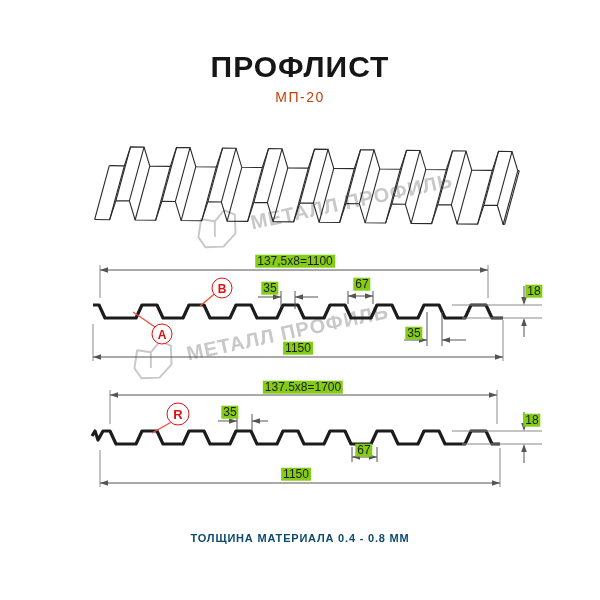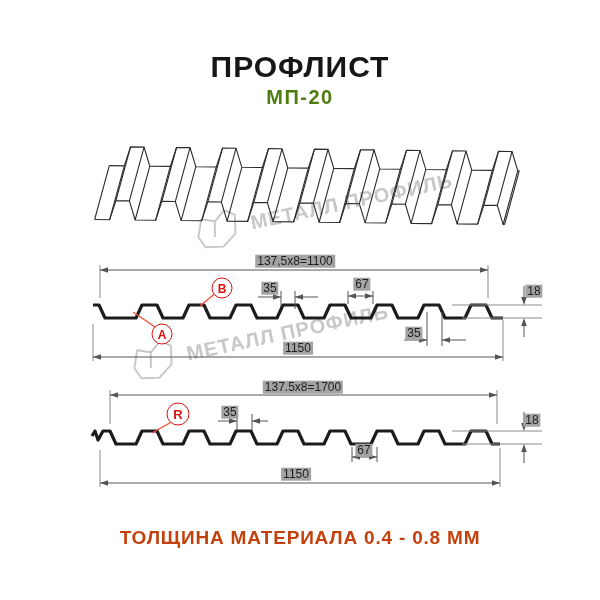--- a/index.html
+++ b/index.html
@@ -1,22 +1,22 @@
 <!DOCTYPE html>
 <html><head>
 <meta charset="utf-8">
 <style>
   html,body{margin:0;padding:0;background:#fff;}
   #page{position:relative;width:544px;height:600px;background:#fff;overflow:hidden;
         font-family:"Liberation Sans","DejaVu Sans",sans-serif;}
   .abs{position:absolute;transform:translate(-50%,-50%);white-space:nowrap;}
   .title{font-size:30px;font-weight:800;letter-spacing:1px;color:#161616;}
-  .subtitle{font-size:20px;font-weight:700;letter-spacing:1.5px;color:#4d7c0f;}
-  .note{font-size:19px;font-weight:600;letter-spacing:.8px;color:#c2410c;}
-  .dim{font-size:12px;color:#1e1e1e;background:#a3a3a3;padding:0 2px;line-height:1.05;z-index:3;}
+  .subtitle{font-size:14px;font-weight:400;letter-spacing:1.5px;color:#c2410c;}
+  .note{font-size:11px;font-weight:600;letter-spacing:.8px;color:#0c4a6e;}
+  .dim{font-size:12px;color:#1e1e1e;background:#84cc16;padding:0 2px;line-height:1.05;z-index:3;}
   .circ{display:flex;align-items:center;justify-content:center;border:1.6px solid #e01010;
         border-radius:50%;color:#e01010;font-weight:700;background:#fff;z-index:4;}
   .circ.small{width:19px;height:19px;font-size:12px;}
   .circ.big{width:21px;height:21px;font-size:13px;}
   .wm{position:absolute;display:flex;align-items:center;gap:9px;color:#c8c8c8;
       font-size:20px;font-weight:700;letter-spacing:1px;white-space:nowrap;
       transform:rotate(-12deg);transform-origin:left center;z-index:1;}
   #art{position:absolute;left:0;top:0;z-index:2;pointer-events:none;}
   .lbl{z-index:3;}
 </style>

